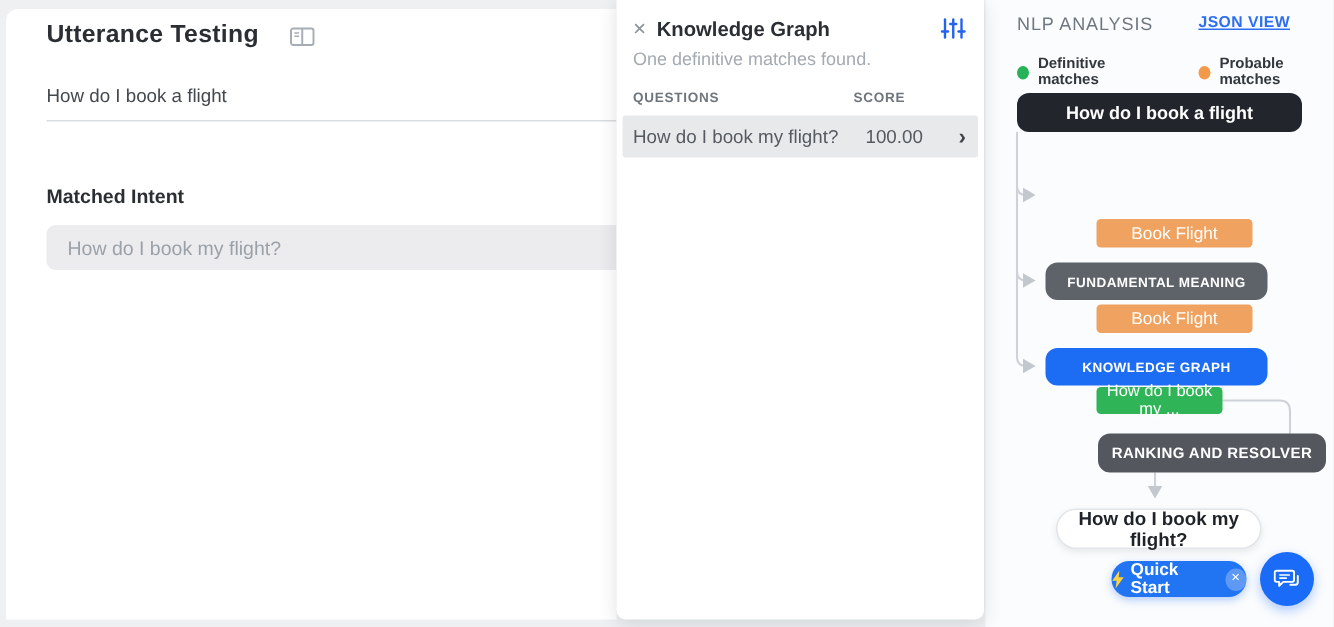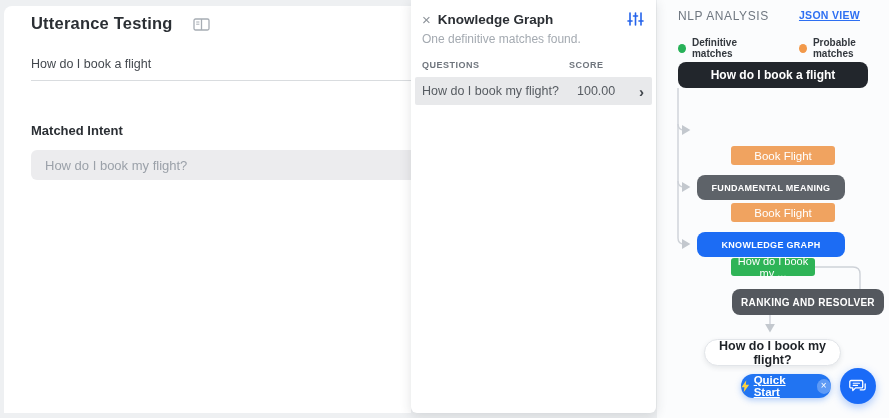--- a/index.html
+++ b/index.html
@@ -70,21 +70,21 @@
   .pill-result { left:47px; top:339px; width:137px; height:27px; background:#fff;
     border:1px solid #e2e5e9; border-radius:14px; box-shadow:0 2px 5px rgba(50,60,70,.10);
     color:#1f2328; font-size:12.5px; font-weight:bold; }
 
   .connectors { position:absolute; left:0; top:0; width:232px; height:418px;
     pointer-events:none; }
 
   .quick-start { position:absolute; left:84px; top:374px; width:90px; height:24px;
     background:#2174f2; border-radius:12px; display:flex; align-items:center;
     justify-content:center; gap:4px; cursor:pointer; box-shadow:0 2px 6px rgba(33,116,242,.35); }
-  .qs-label { color:#fff; font-size:11.5px; font-weight:bold;text-decoration:underline; }
+  .qs-label { color:#fff; font-size:11.5px; font-weight:bold; }
   .qs-close { width:15px; height:15px; border-radius:50%; background:rgba(255,255,255,.28);
     color:#fff; font-size:10px; display:flex; align-items:center; justify-content:center;
     line-height:1; cursor:pointer; }
   .chat-btn { position:absolute; left:183px; top:368px; width:36px; height:36px;
     border-radius:50%; background:#1a6bf7; display:flex; align-items:center;
     justify-content:center; cursor:pointer; box-shadow:0 3px 8px rgba(26,107,247,.35); }
 </style>
 </head>
 <body>
 

